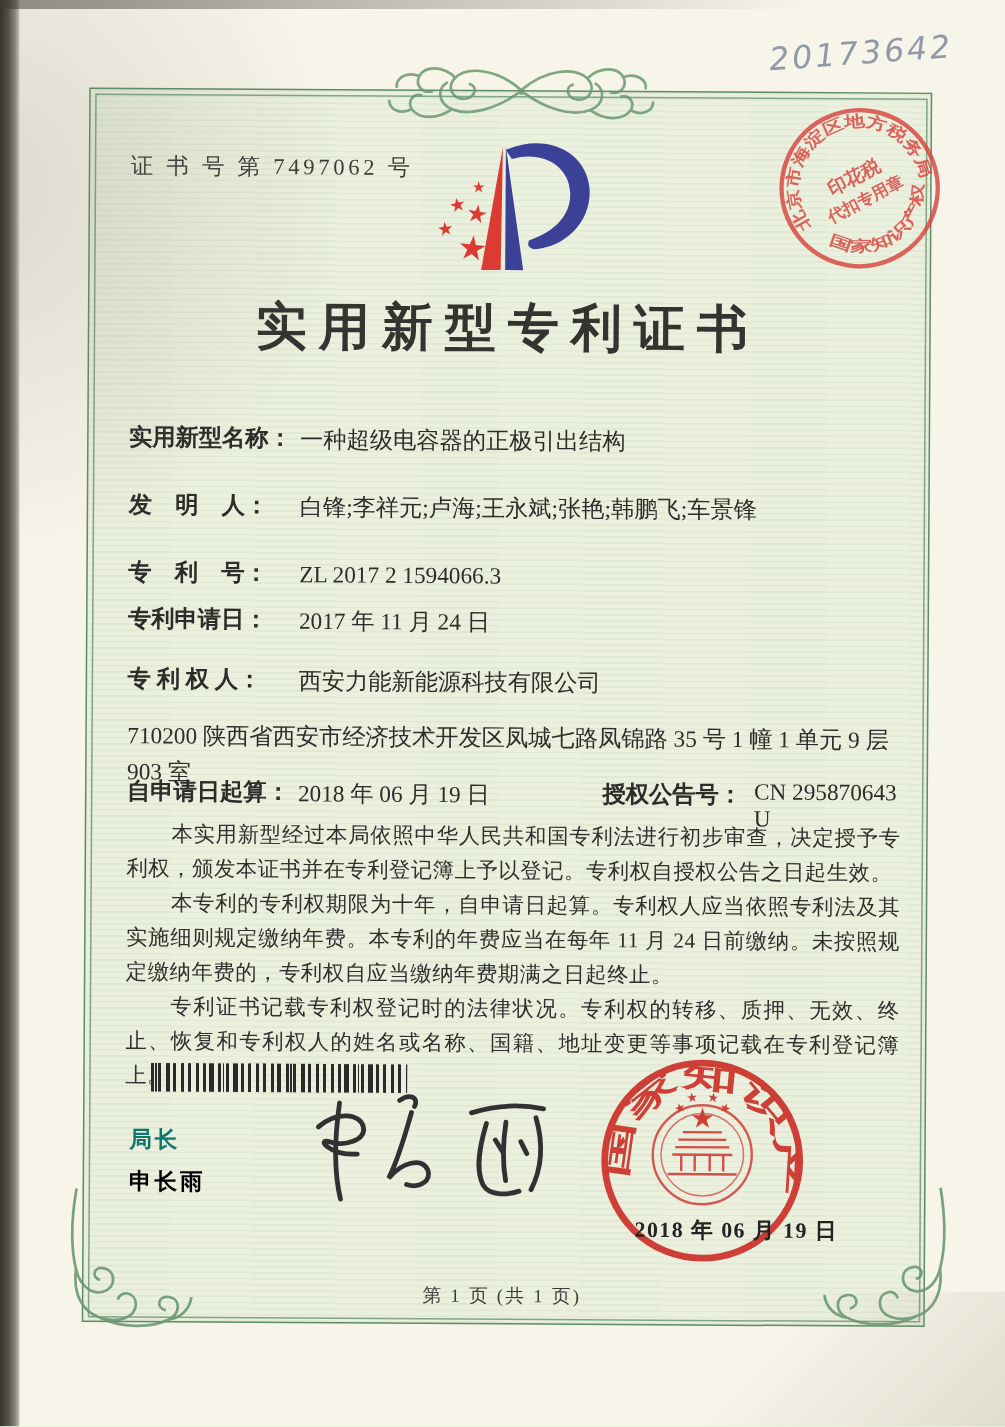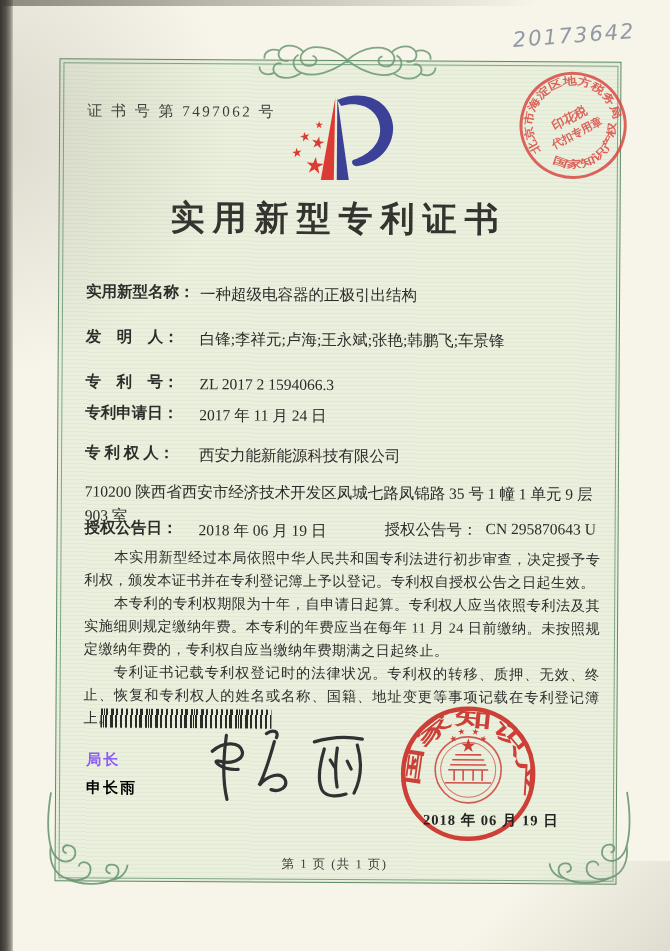--- a/index.html
+++ b/index.html
@@ -34,33 +34,33 @@
   .hand-no{position:absolute;left:497px;top:22px;font-family:"DejaVu Sans",sans-serif;font-style:italic;
     font-weight:500;font-size:21px;color:#9199a5;letter-spacing:2px;transform:rotate(-4.5deg);}
   .logo{position:absolute;left:272px;top:86px;width:130px;height:106px;}
   .title{position:absolute;left:44px;top:196px;width:560px;text-align:center;
     font-size:34px;font-weight:700;letter-spacing:8px;color:#33332f;}
   
   .row{position:absolute;left:72px;width:516px;display:flex;font-size:15.5px;color:#2c2c2a;}
   .lbl{flex:0 0 114px;white-space:pre;font-weight:700;}
   .val{flex:1;line-height:24px;}
   .g2{position:absolute;left:300px;top:0;display:flex;font-size:15.5px;}
-  .g2 .lbl2{font-weight:400;margin-right:8px;white-space:pre;}
+  .g2 .lbl2{font-weight:700;margin-right:8px;white-space:pre;margin-left:17px;}
   
   .paras{position:absolute;left:72px;top:547px;width:516px;}
   .paras p{margin:0;font-size:14.2px;line-height:23px;text-indent:2.1em;
     color:#2f2f2d;letter-spacing:.4px;text-align:justify;}
   
   .barcode{position:absolute;left:89px;top:710px;width:171px;height:19px;
     background:
       repeating-linear-gradient(90deg,#2a2a28 0 2px,transparent 2px 5px),
       repeating-linear-gradient(90deg,transparent 0 3px,#2a2a28 3px 4px,transparent 4px 9px);}
   
   .signer-title{position:absolute;left:75px;top:752px;font-family:"Liberation Sans","DejaVu Sans",sans-serif;
-    font-weight:600;font-size:15px;letter-spacing:2px;color:#8b5cf6;}
+    font-weight:600;font-size:15px;letter-spacing:2px;color:#0f766e;}
   .signer-name{position:absolute;left:75px;top:780px;font-family:"Liberation Sans","DejaVu Sans",sans-serif;
     font-weight:600;font-size:15px;letter-spacing:2px;color:#000000;}
   .signature{position:absolute;left:180px;top:718px;width:200px;height:100px;}
   
   .seal{position:absolute;left:382px;top:698px;width:150px;height:150px;opacity:.93;}
   .seal-date{position:absolute;left:395px;top:810px;width:170px;text-align:center;
     font-size:14.5px;font-weight:600;color:#232322;letter-spacing:1px;}
   
   .stamp{position:absolute;left:500px;top:66px;width:116px;height:116px;
     transform:rotate(-28deg);opacity:.82;}
@@ -150,21 +150,21 @@
       <span class="val">2017 年 11 月 24 日</span>
     </div>
     <div class="row" style="top:444px">
       <span class="lbl">专 利 权 人：</span>
       <span class="val">西安力能新能源科技有限公司</span>
     </div>
     <div class="row" style="top:481px">
       <span class="val">710200 陕西省西安市经济技术开发区凤城七路凤锦路 35 号 1 幢 1 单元 9 层 903 室</span>
     </div>
     <div class="row" style="top:519px">
-      <span class="lbl">授权公告日：</span>
+      <span class="lbl">自申请日起算：</span>
       <span class="val">2018 年 06 月 19 日</span>
       <span class="g2">
         <span class="lbl2">授权公告号：</span>
         <span>CN 295870643 U</span>
       </span>
     </div>
 
     <div class="paras">
       <p>本实用新型经过本局依照中华人民共和国专利法进行初步审查，决定授予专利权，颁发本证书并在专利登记簿上予以登记。专利权自授权公告之日起生效。</p>
       <p>本专利的专利权期限为十年，自申请日起算。专利权人应当依照专利法及其实施细则规定缴纳年费。本专利的年费应当在每年 11 月 24 日前缴纳。未按照规定缴纳年费的，专利权自应当缴纳年费期满之日起终止。</p>

